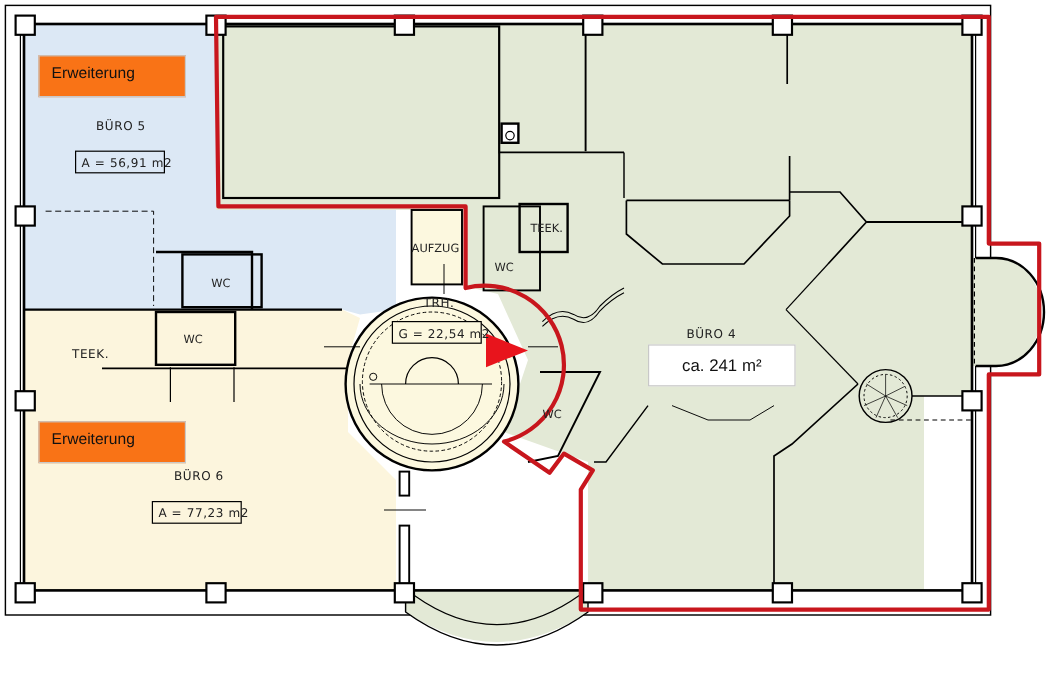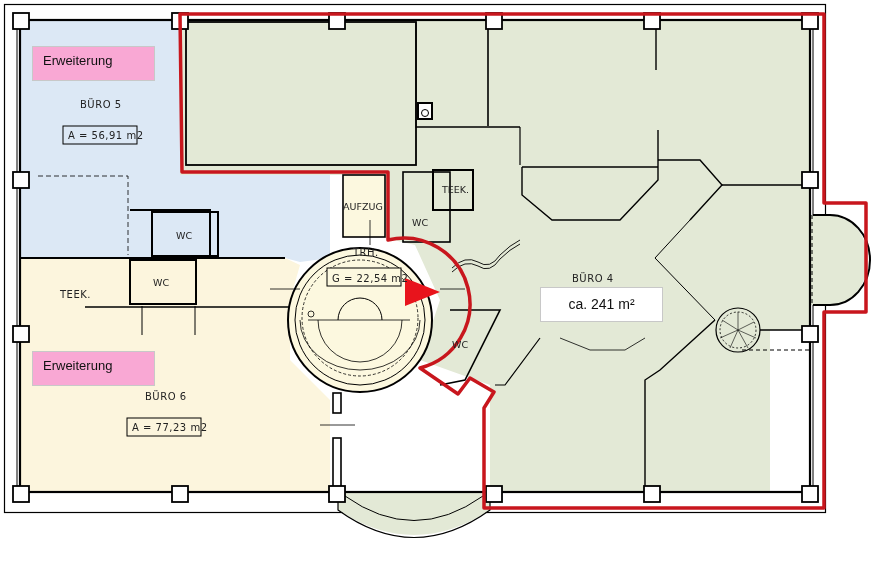--- a/index.html
+++ b/index.html
@@ -1,21 +1,21 @@
 <!DOCTYPE html>
 <html><head>
 <meta charset="utf-8">
 <style>
   html, body { margin: 0; padding: 0; background: #ffffff; }
   body { width: 880px; height: 562px; overflow: hidden; position: relative; font-family: "DejaVu Sans", sans-serif; }
   #plan { position: absolute; left: 0; top: 0; width: 880px; height: 562px; }
   .cad { font-family: "DejaVu Sans", sans-serif; font-size: 10px; fill: #222; letter-spacing: 0.5px; }
   .cad-sm { font-family: "DejaVu Sans", sans-serif; font-size: 9.5px; fill: #222; }
   .label-box {
-    position: absolute; background: #f9a8d4; border: 1px solid #c8c8c8;
+    position: absolute; background: #f97316; border: 1px solid #c8c8c8;
     font-family: "Liberation Sans", sans-serif; font-size: 13px; color: #111;
     box-sizing: border-box; padding: 6px 0 0 10px;
   }
   .area-box {
     position: absolute; background: #ffffff; border: 1px solid #c8c8c8;
     font-family: "Liberation Sans", sans-serif; font-size: 14px; color: #111;
     box-sizing: border-box; text-align: center; padding-top: 8px;
   }
 </style>
 </head>

